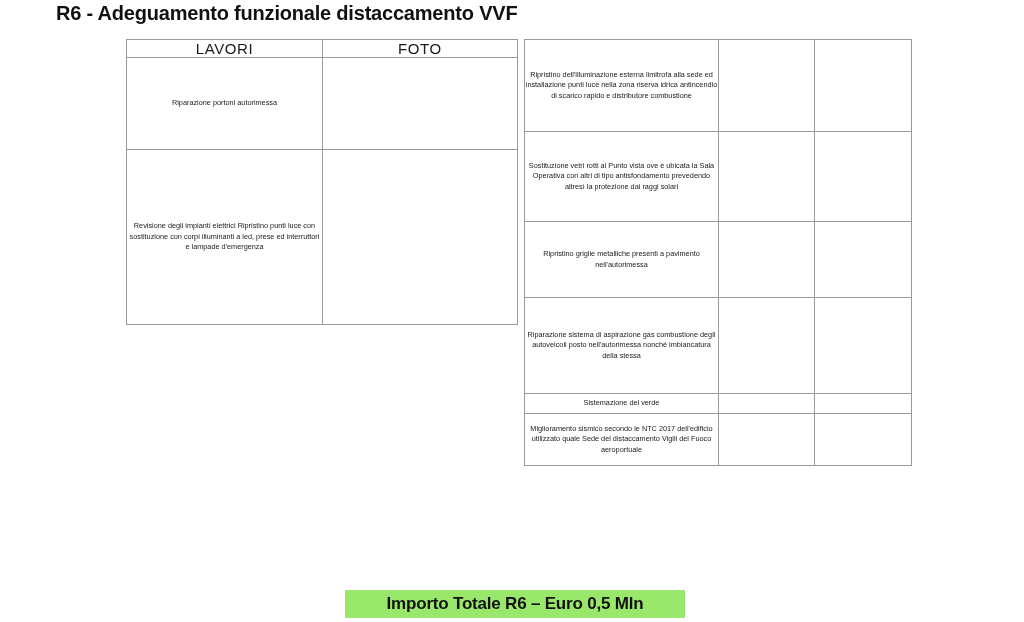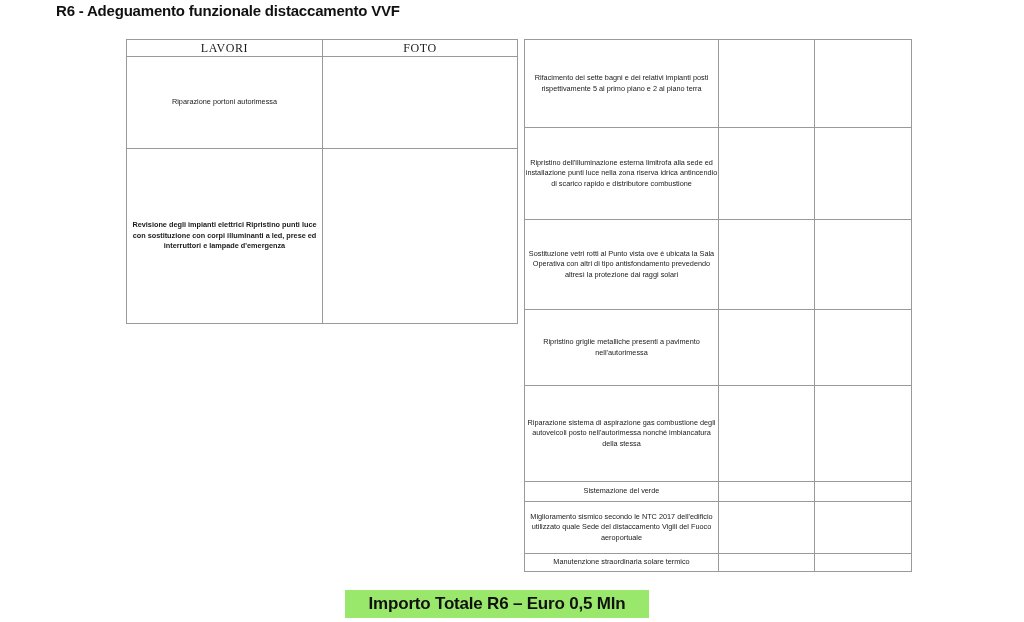--- a/index.html
+++ b/index.html
@@ -17,21 +17,21 @@
   }
   .slide {
     position: relative;
     width: 1024px;
     height: 622px;
   }
   .slide-title {
     position: absolute;
     left: 56px;
     top: 2px;
-    font-size: 15px;
+    font-size: 20px;
     font-weight: bold;
     letter-spacing: -0.2px;
     color: #111111;
     white-space: nowrap;
   }
 
   
   .tbl {
     position: absolute;
     border-collapse: collapse;
@@ -39,26 +39,25 @@
     background: #ffffff;
   }
   .tbl td, .tbl th {
     border: 1px solid #9a9a9a;
     padding: 0;
     vertical-align: middle;
     background: #ffffff;
   }
   .hdr {
     text-align: center;
-    font-size: 12px;
+    font-size: 15px;
     font-weight: normal;
     letter-spacing: 0.6px;
     color: #1a1a1a;
     height: 16px;
-    font-family: Liberation Serif, serif;
   }
   .desc {
     text-align: center;
     font-size: 7.3px;
     line-height: 1.45;
     color: #1a1a1a;
     padding: 3px 7px;
   }
   .photo-cell {
     padding: 0;
@@ -95,21 +94,21 @@
   }
   #right-table col.r1 { width: 194px; }
   #right-table col.r2 { width: 96px; }
   #right-table col.r3 { width: 97px; }
 
   
   .total-bar {
     position: absolute;
     left: 345px;
     top: 590px;
-    width: 304px;
+    width: 340px;
     height: 28px;
     background: #9ae86b;
     display: flex;
     align-items: center;
     justify-content: center;
     font-size: 17px;
     font-weight: bold;
     color: #111111;
     letter-spacing: -0.2px;
   }
@@ -187,21 +186,21 @@
         <td class="photo-cell">
           <div class="photo-grid">
             <div class="ph p-autorimessa-1"></div>
             <div class="ph p-autorimessa-2"></div>
           </div>
         </td>
       </tr>
 
 
 
-      <tr style="height:175px;font-weight:bold;">
+      <tr style="height:175px;">
         <td class="desc">Revisione degli impianti elettrici Ripristino punti luce con sostituzione con corpi illuminanti a led, prese ed interruttori e lampade d'emergenza</td>
         <td class="photo-cell">
           <div class="photo-grid col">
             <div class="photo-grid" style="flex:1 1 50%;">
               <div class="ph p-elettr-1"></div>
               <div class="ph p-elettr-2"></div>
             </div>
             <div class="photo-grid" style="flex:1 1 50%;">
               <div class="ph p-elettr-3"></div>
               <div class="ph p-elettr-4"></div>
@@ -212,29 +211,20 @@
     </tbody>
   </table>
 
   <table class="tbl" id="right-table">
     <colgroup>
         <col class="r1">
         <col class="r2">
         <col class="r3">
       </colgroup>
     <tbody>
-      <tr style="height:88px;">
-        <td class="desc">Rifacimento dei sette bagni e dei relativi impianti posti rispettivamente 5 al primo piano e 2 al piano terra</td>
-        <td class="photo-cell">
-          <div class="ph p-bagni-1" style="width:100%;height:100%;"></div>
-        </td>
-        <td class="photo-cell">
-          <div class="ph p-bagni-2" style="width:100%;height:100%;"></div>
-        </td>
-      </tr>
 
       <tr style="height:92px;">
         <td class="desc">Ripristino dell'illuminazione esterna limitrofa alla sede ed installazione punti luce nella zona riserva idrica antincendio di scarico rapido e distributore combustione</td>
         <td class="photo-cell">
           <div class="ph p-illum-1" style="width:100%;height:100%;"></div>
         </td>
         <td class="photo-cell">
           <div class="ph p-illum-2" style="width:100%;height:100%;"></div>
         </td>
       </tr>
@@ -275,25 +265,20 @@
         <td></td>
         <td></td>
       </tr>
 
       <tr style="height:52px;">
         <td class="desc">Miglioramento sismico secondo le NTC 2017 dell'edificio utilizzato quale Sede del distaccamento Vigili del Fuoco aeroportuale</td>
         <td></td>
         <td></td>
       </tr>
 
-      <tr style="height:18px;">
-        <td class="desc">Manutenzione straordinaria solare termico</td>
-        <td></td>
-        <td></td>
-      </tr>
     </tbody>
   </table>
 
   <div class="total-bar">
     <span>Importo Totale R6 – Euro 0,5 Mln</span>
   </div>
 
 </div>
 
 </body></html>

